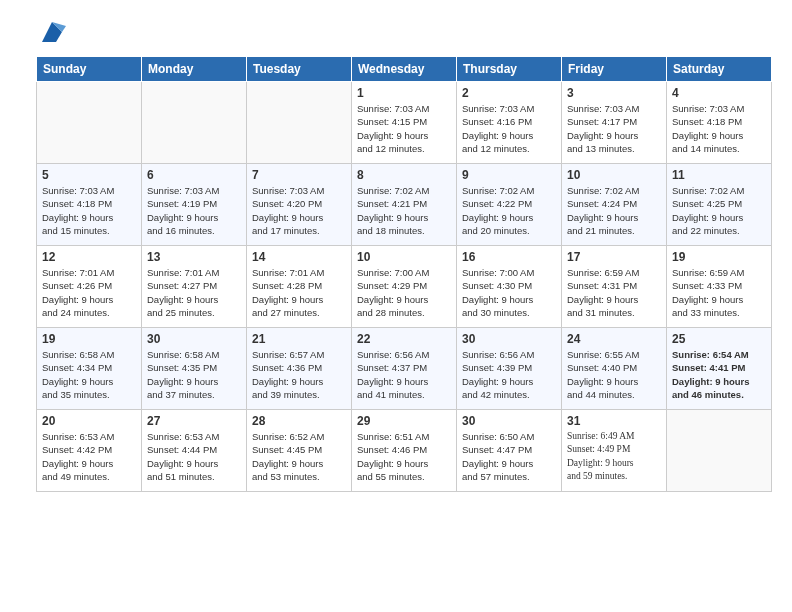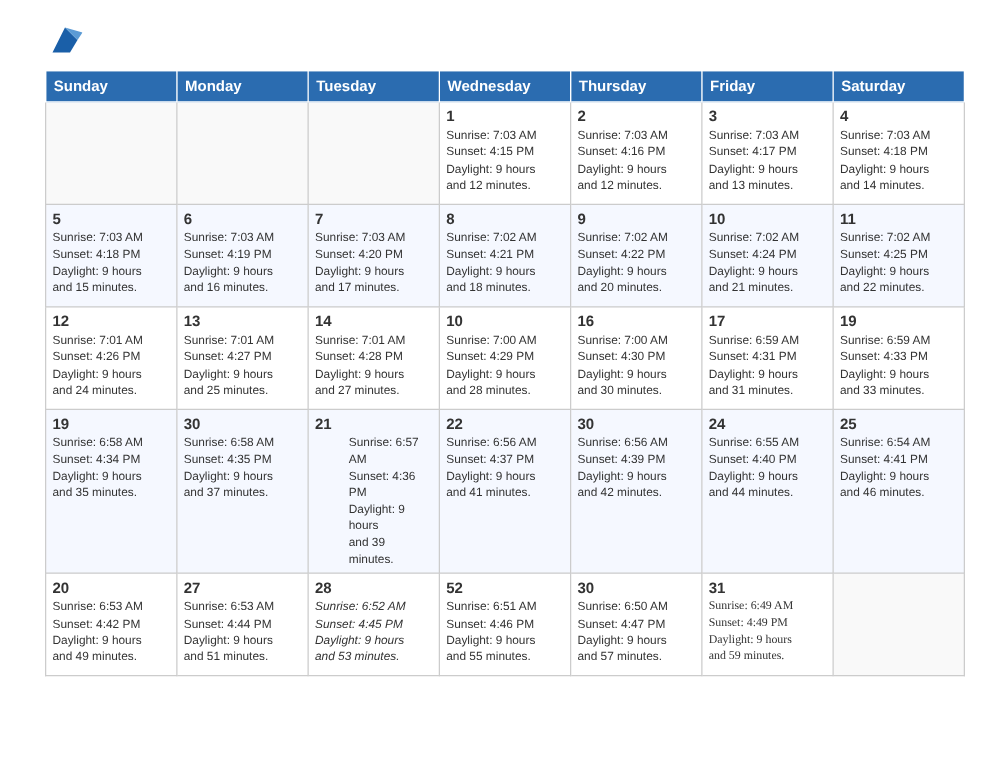--- a/index.html
+++ b/index.html
@@ -270,21 +270,21 @@
           </td>
           <td>
             <span class="day-num">30</span>
             <div class="day-info" style="white-space: pre-line;">Sunrise: 6:58 AM
 Sunset: 4:35 PM
 Daylight: 9 hours
 and 37 minutes.</div>
           </td>
           <td>
             <span class="day-num">21</span>
-            <div class="day-info" style="white-space: pre-line; margin-left: 27px;">Sunrise: 6:57 AM
+            <div class="day-info" style="white-space: pre-line;">Sunrise: 6:57 AM
 Sunset: 4:36 PM
 Daylight: 9 hours
 and 39 minutes.</div>
           </td>
           <td>
             <span class="day-num">22</span>
             <div class="day-info" style="white-space: pre-line;">Sunrise: 6:56 AM
 Sunset: 4:37 PM
 Daylight: 9 hours
 and 41 minutes.</div>
@@ -298,21 +298,21 @@
           </td>
           <td>
             <span class="day-num">24</span>
             <div class="day-info" style="white-space: pre-line;">Sunrise: 6:55 AM
 Sunset: 4:40 PM
 Daylight: 9 hours
 and 44 minutes.</div>
           </td>
           <td>
             <span class="day-num">25</span>
-            <div class="day-info" style="white-space: pre-line;">Sunrise: 6:54 AM
+            <div class="day-info" style="white-space: pre-line; font-weight: bold;">Sunrise: 6:54 AM
 Sunset: 4:41 PM
 Daylight: 9 hours
 and 46 minutes.</div>
           </td>
         </tr>
         <tr>
           <td>
             <span class="day-num">20</span>
             <div class="day-info" style="white-space: pre-line;">Sunrise: 6:53 AM
 Sunset: 4:42 PM
@@ -321,27 +321,27 @@
           </td>
           <td>
             <span class="day-num">27</span>
             <div class="day-info" style="white-space: pre-line;">Sunrise: 6:53 AM
 Sunset: 4:44 PM
 Daylight: 9 hours
 and 51 minutes.</div>
           </td>
           <td>
             <span class="day-num">28</span>
-            <div class="day-info" style="white-space: pre-line; font-style: italic;">Sunrise: 6:52 AM
+            <div class="day-info" style="white-space: pre-line;">Sunrise: 6:52 AM
 Sunset: 4:45 PM
 Daylight: 9 hours
 and 53 minutes.</div>
           </td>
           <td>
-            <span class="day-num">52</span>
+            <span class="day-num">29</span>
             <div class="day-info" style="white-space: pre-line;">Sunrise: 6:51 AM
 Sunset: 4:46 PM
 Daylight: 9 hours
 and 55 minutes.</div>
           </td>
           <td>
             <span class="day-num">30</span>
             <div class="day-info" style="white-space: pre-line;">Sunrise: 6:50 AM
 Sunset: 4:47 PM
 Daylight: 9 hours

